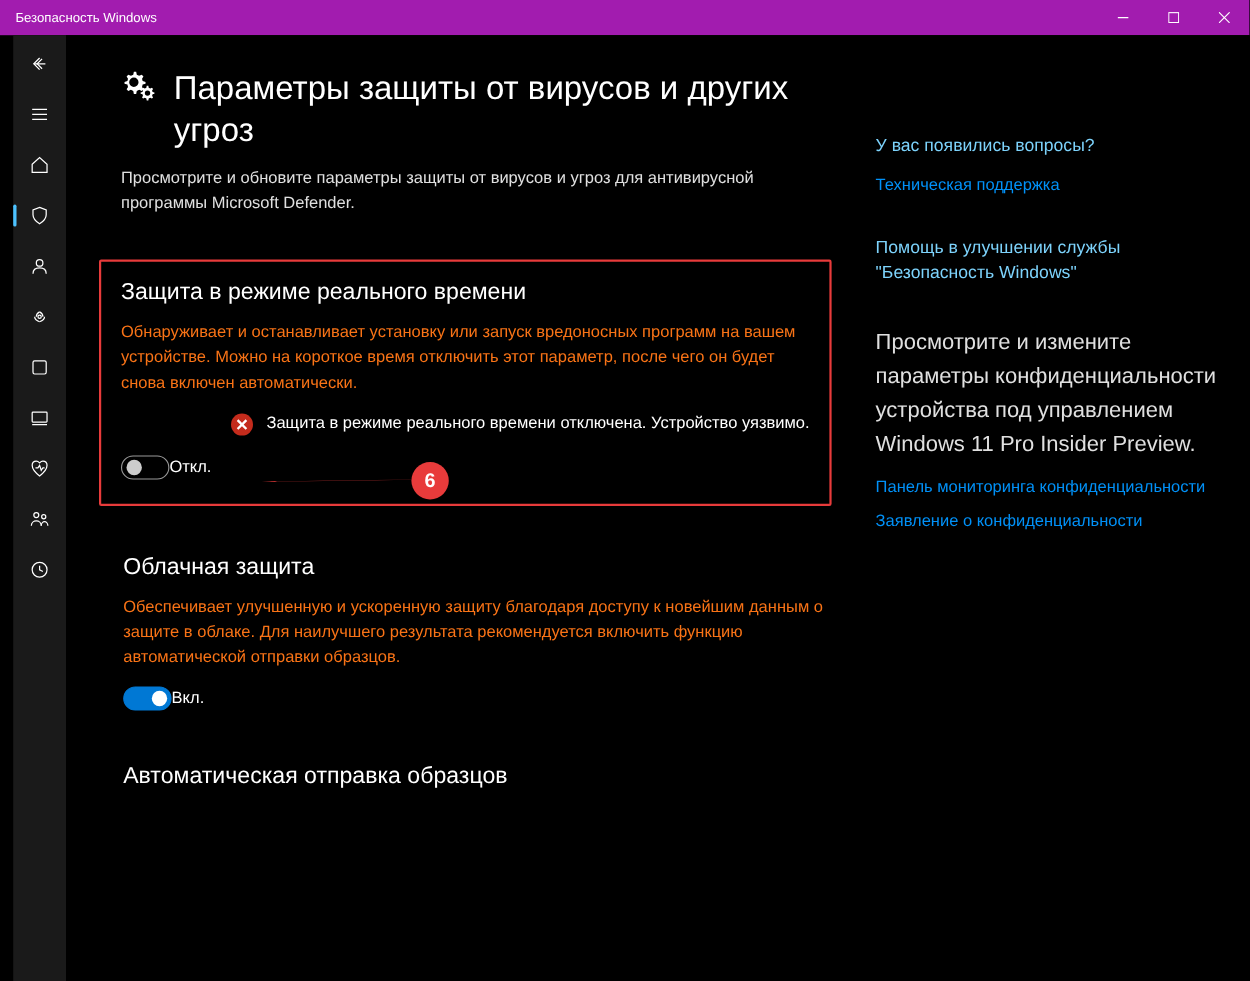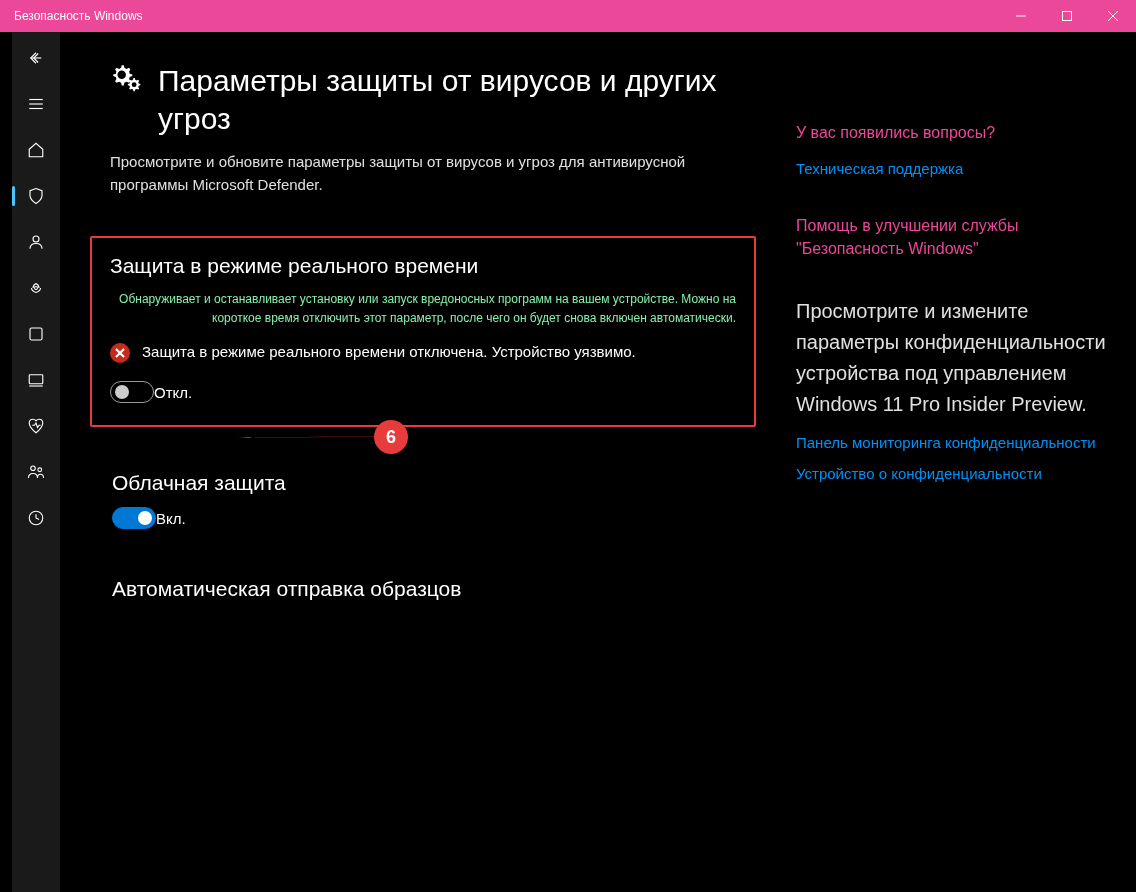--- a/index.html
+++ b/index.html
@@ -10,21 +10,21 @@
     color: #fff;
     font-family: "Segoe UI", Arial, sans-serif;
     overflow: hidden;
     position: relative;
   }
   .titlebar {
     height: 32px;
     display: flex;
     align-items: center;
     justify-content: space-between;
-    background: #ec4899;
+    background: #a21caf;
     padding-left: 14px;
   }
   .titlebar-title { font-size: 12px; color: #fff; }
   .win-controls { display: flex; }
   .win-btn {
     width: 46px; height: 32px;
     display: flex; align-items: center; justify-content: center;
     color: #fff;
   }
   .win-btn svg { width: 10px; height: 10px; stroke: #fff; stroke-width: 1; fill: none; }
@@ -61,22 +61,22 @@
     overflow: hidden;
   }
   .main-col { flex: 1; max-width: 670px; }
   .right-col { width: 310px; margin-left: 30px; padding-top: 60px; }
   .page-header { display: flex; align-items: flex-start; gap: 14px; margin-bottom: 14px; }
   .page-header-icon svg { width: 34px; height: 34px; fill: #fff; }
   .page-title { font-size: 30px; font-weight: 400; line-height: 1.25; }
   .page-desc { font-size: 15px; color: #e0e0e0; margin-left: 0; margin-bottom: 40px; line-height: 1.5; }
   .section { margin-bottom: 48px; padding: 0 2px; }
   .section-title { font-size: 21px; font-weight: 400; margin-bottom: 12px; }
-  .section-desc { font-size: 12px; color: #86efac; line-height: 1.55; margin-bottom: 14px; text-align: right; }
-  .alert-row { display: flex; align-items: flex-start; gap: 12px; margin-bottom: 18px; }
+  .section-desc { font-size: 15px; color: #f97316; line-height: 1.55; margin-bottom: 14px; }
+  .alert-row { display: flex; align-items: flex-start; gap: 12px; margin-bottom: 18px; justify-content: flex-end; }
   .alert-icon {
     width: 20px; height: 20px; flex-shrink: 0;
     border-radius: 50%;
     background: #c42b1c;
     display: flex; align-items: center; justify-content: center;
     margin-top: 2px;
   }
   .alert-icon svg { width: 10px; height: 10px; stroke: #fff; stroke-width: 2.2; fill: none; }
   .alert-text { font-size: 15px; color: #fff; line-height: 1.45; }
   .toggle-row { display: flex; align-items: center; }
@@ -120,21 +120,21 @@
     top: 182px; left: 282px;
     z-index: 10;
   }
   .annotation-arrow {
     position: absolute;
     top: 198px; left: 146px;
     width: 136px; height: 2px;
     z-index: 9;
   }
   .right-section { margin-bottom: 36px; }
-  .right-heading { font-size: 16px; font-weight: 400; color: #ec4899; margin-bottom: 14px; line-height: 1.4; }
+  .right-heading { font-size: 16px; font-weight: 400; color: #7dd3fc; margin-bottom: 14px; line-height: 1.4; }
   .right-desc { font-size: 20px; color: #e0e0e0; line-height: 1.55; margin-bottom: 12px; }
   .link { color: #0091f8; font-size: 15px; text-decoration: none; display: block; margin-bottom: 10px; line-height: 1.4; }
 </style>
 </head>
 <body>
 
 <div class="titlebar">
   <span class="titlebar-title">Безопасность Windows</span>
   <div class="win-controls">
     <div class="win-btn">
@@ -271,20 +271,21 @@
         <div class="toggle-row">
           <div class="toggle">
               <div class="knob"></div>
             </div>
           <span class="toggle-label">Откл.</span>
         </div>
       </div>
 
       <div class="section">
         <h2 class="section-title">Облачная защита</h2>
+        <p class="section-desc">Обеспечивает улучшенную и ускоренную защиту благодаря доступу к новейшим данным о защите в облаке. Для наилучшего результата рекомендуется включить функцию автоматической отправки образцов.</p>
         <div class="toggle-row">
           <div class="toggle on">
               <div class="knob"></div>
             </div>
           <span class="toggle-label">Вкл.</span>
         </div>
       </div>
 
       <div class="section">
         <h2 class="section-title">Автоматическая отправка образцов</h2>
@@ -295,17 +296,17 @@
       <div class="right-section">
         <div class="right-heading">У вас появились вопросы?</div>
         <a class="link">Техническая поддержка</a>
       </div>
       <div class="right-section">
         <div class="right-heading">Помощь в улучшении службы "Безопасность Windows"</div>
       </div>
       <div class="right-section">
         <p class="right-desc">Просмотрите и измените параметры конфиденциальности устройства под управлением Windows 11 Pro Insider Preview.</p>
         <a class="link">Панель мониторинга конфиденциальности</a>
-        <a class="link">Устройство о конфиденциальности</a>
+        <a class="link">Заявление о конфиденциальности</a>
       </div>
     </div>
   </div>
 </div>
 
 </body></html>

